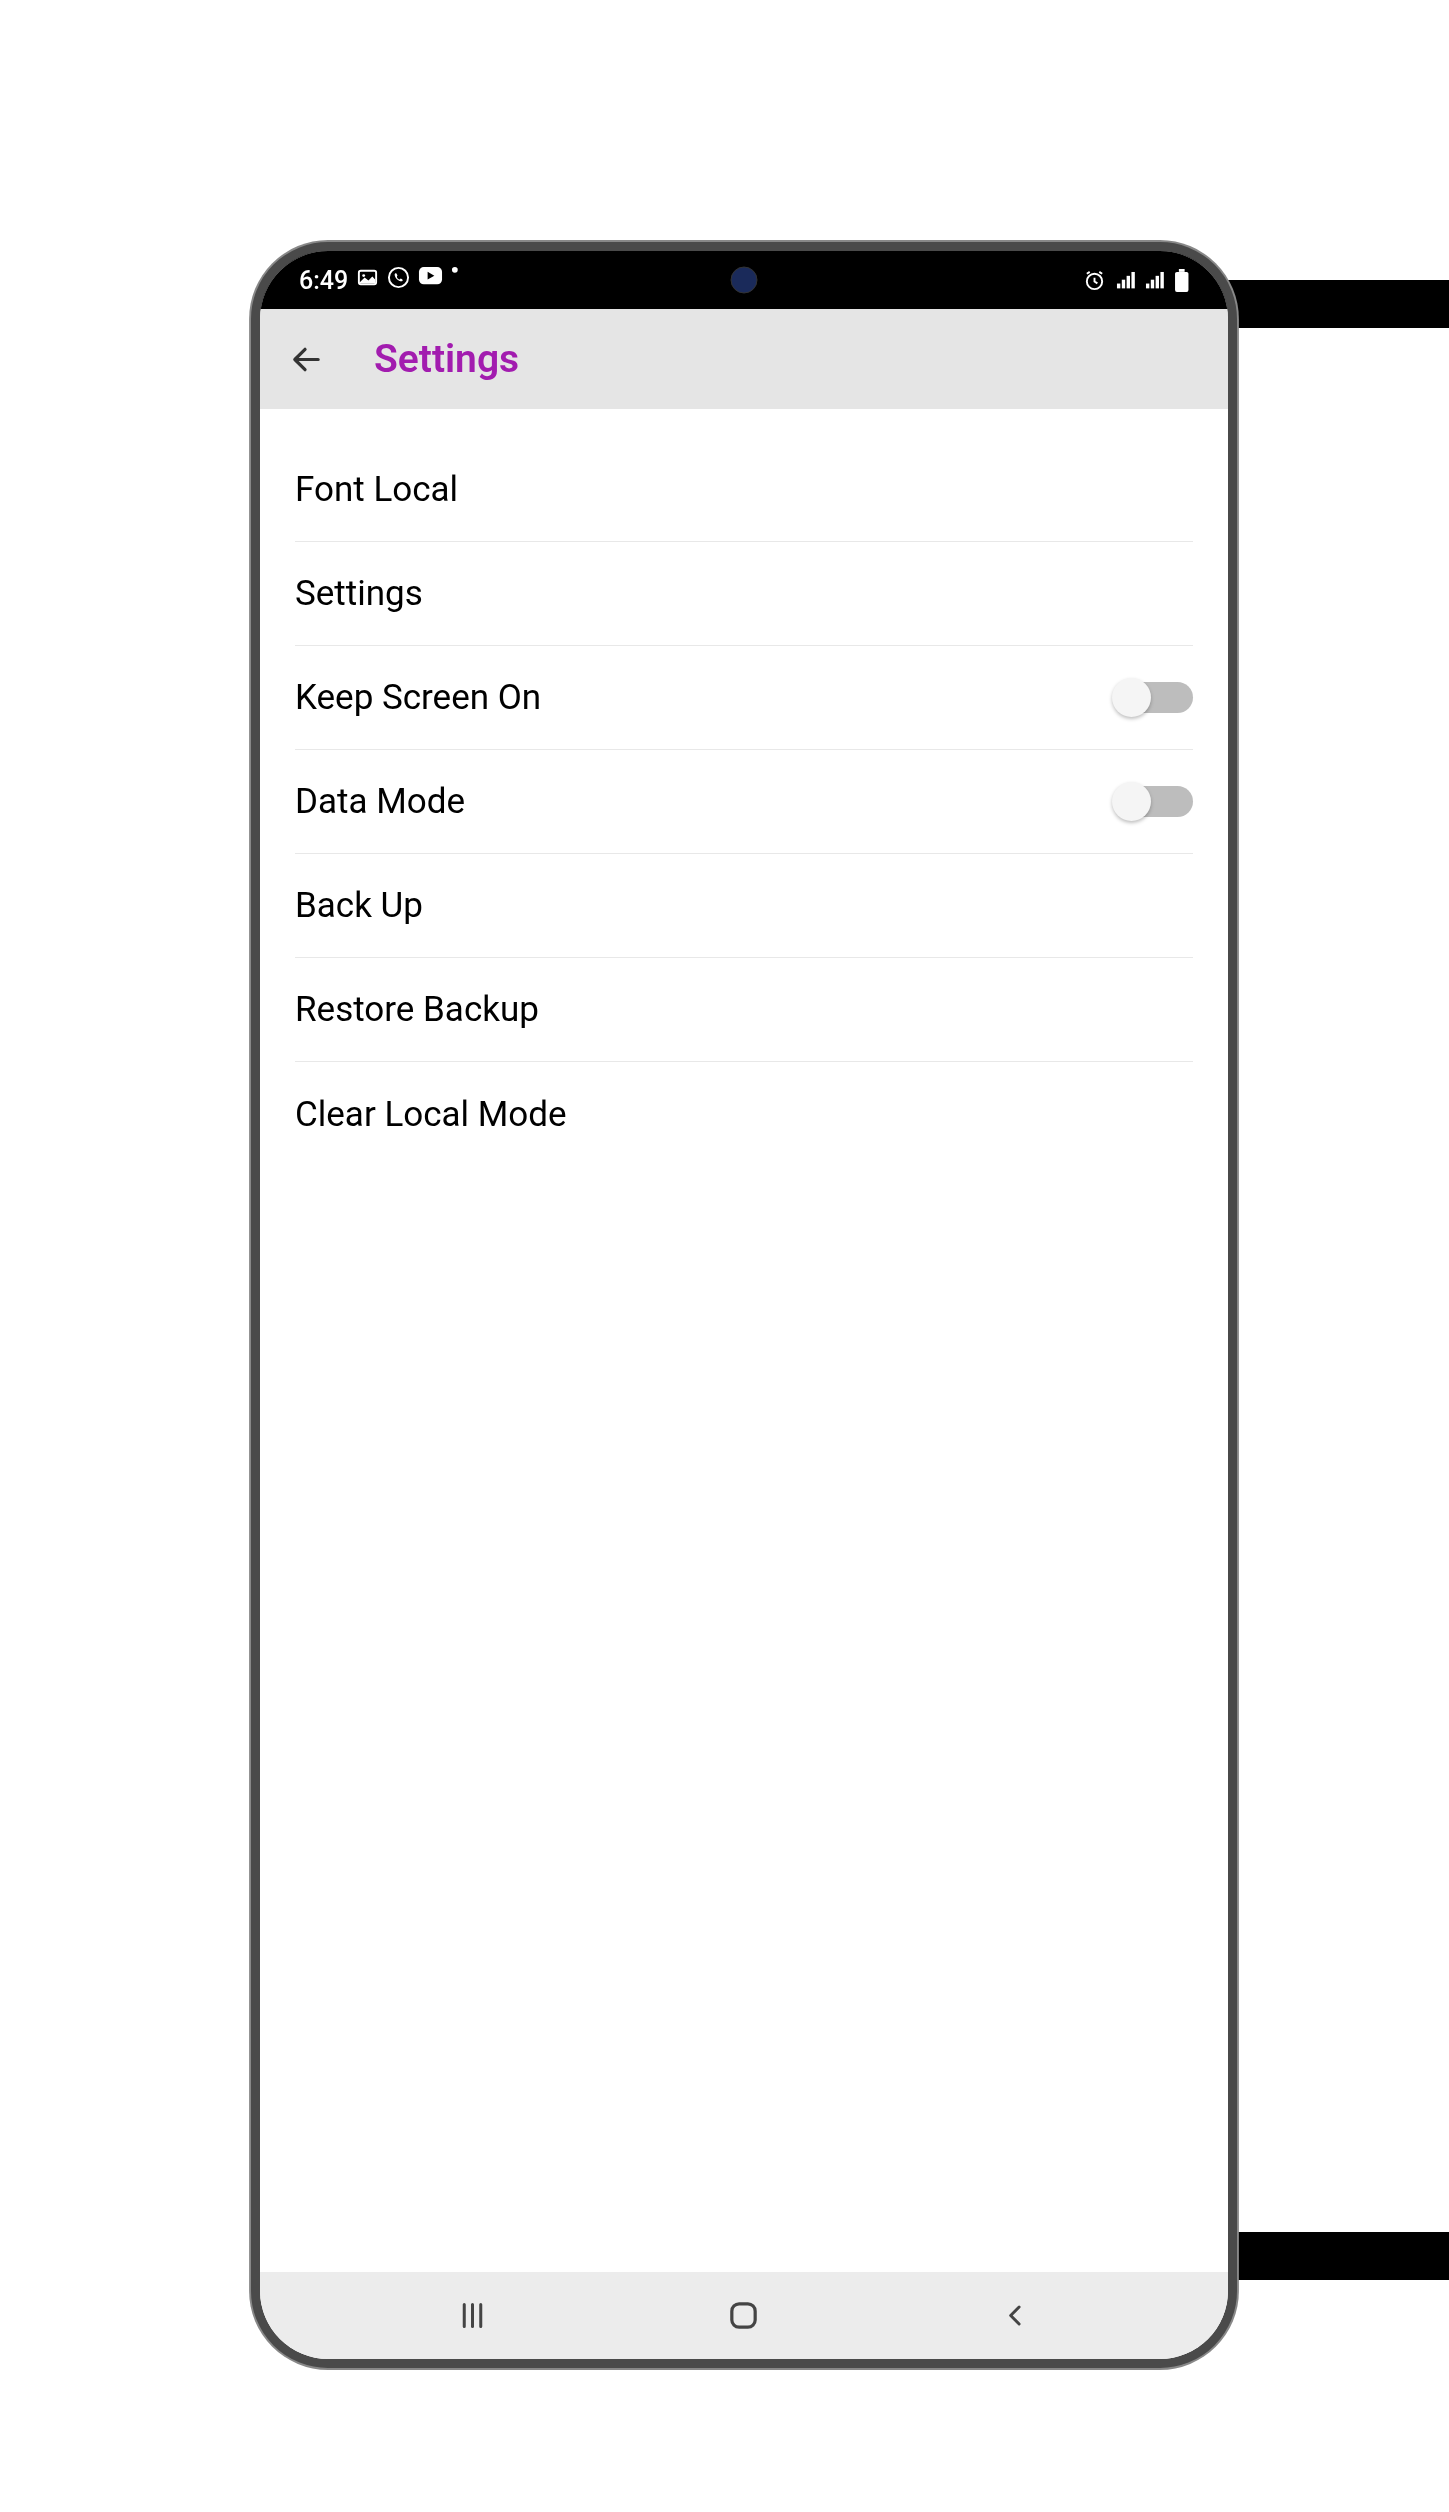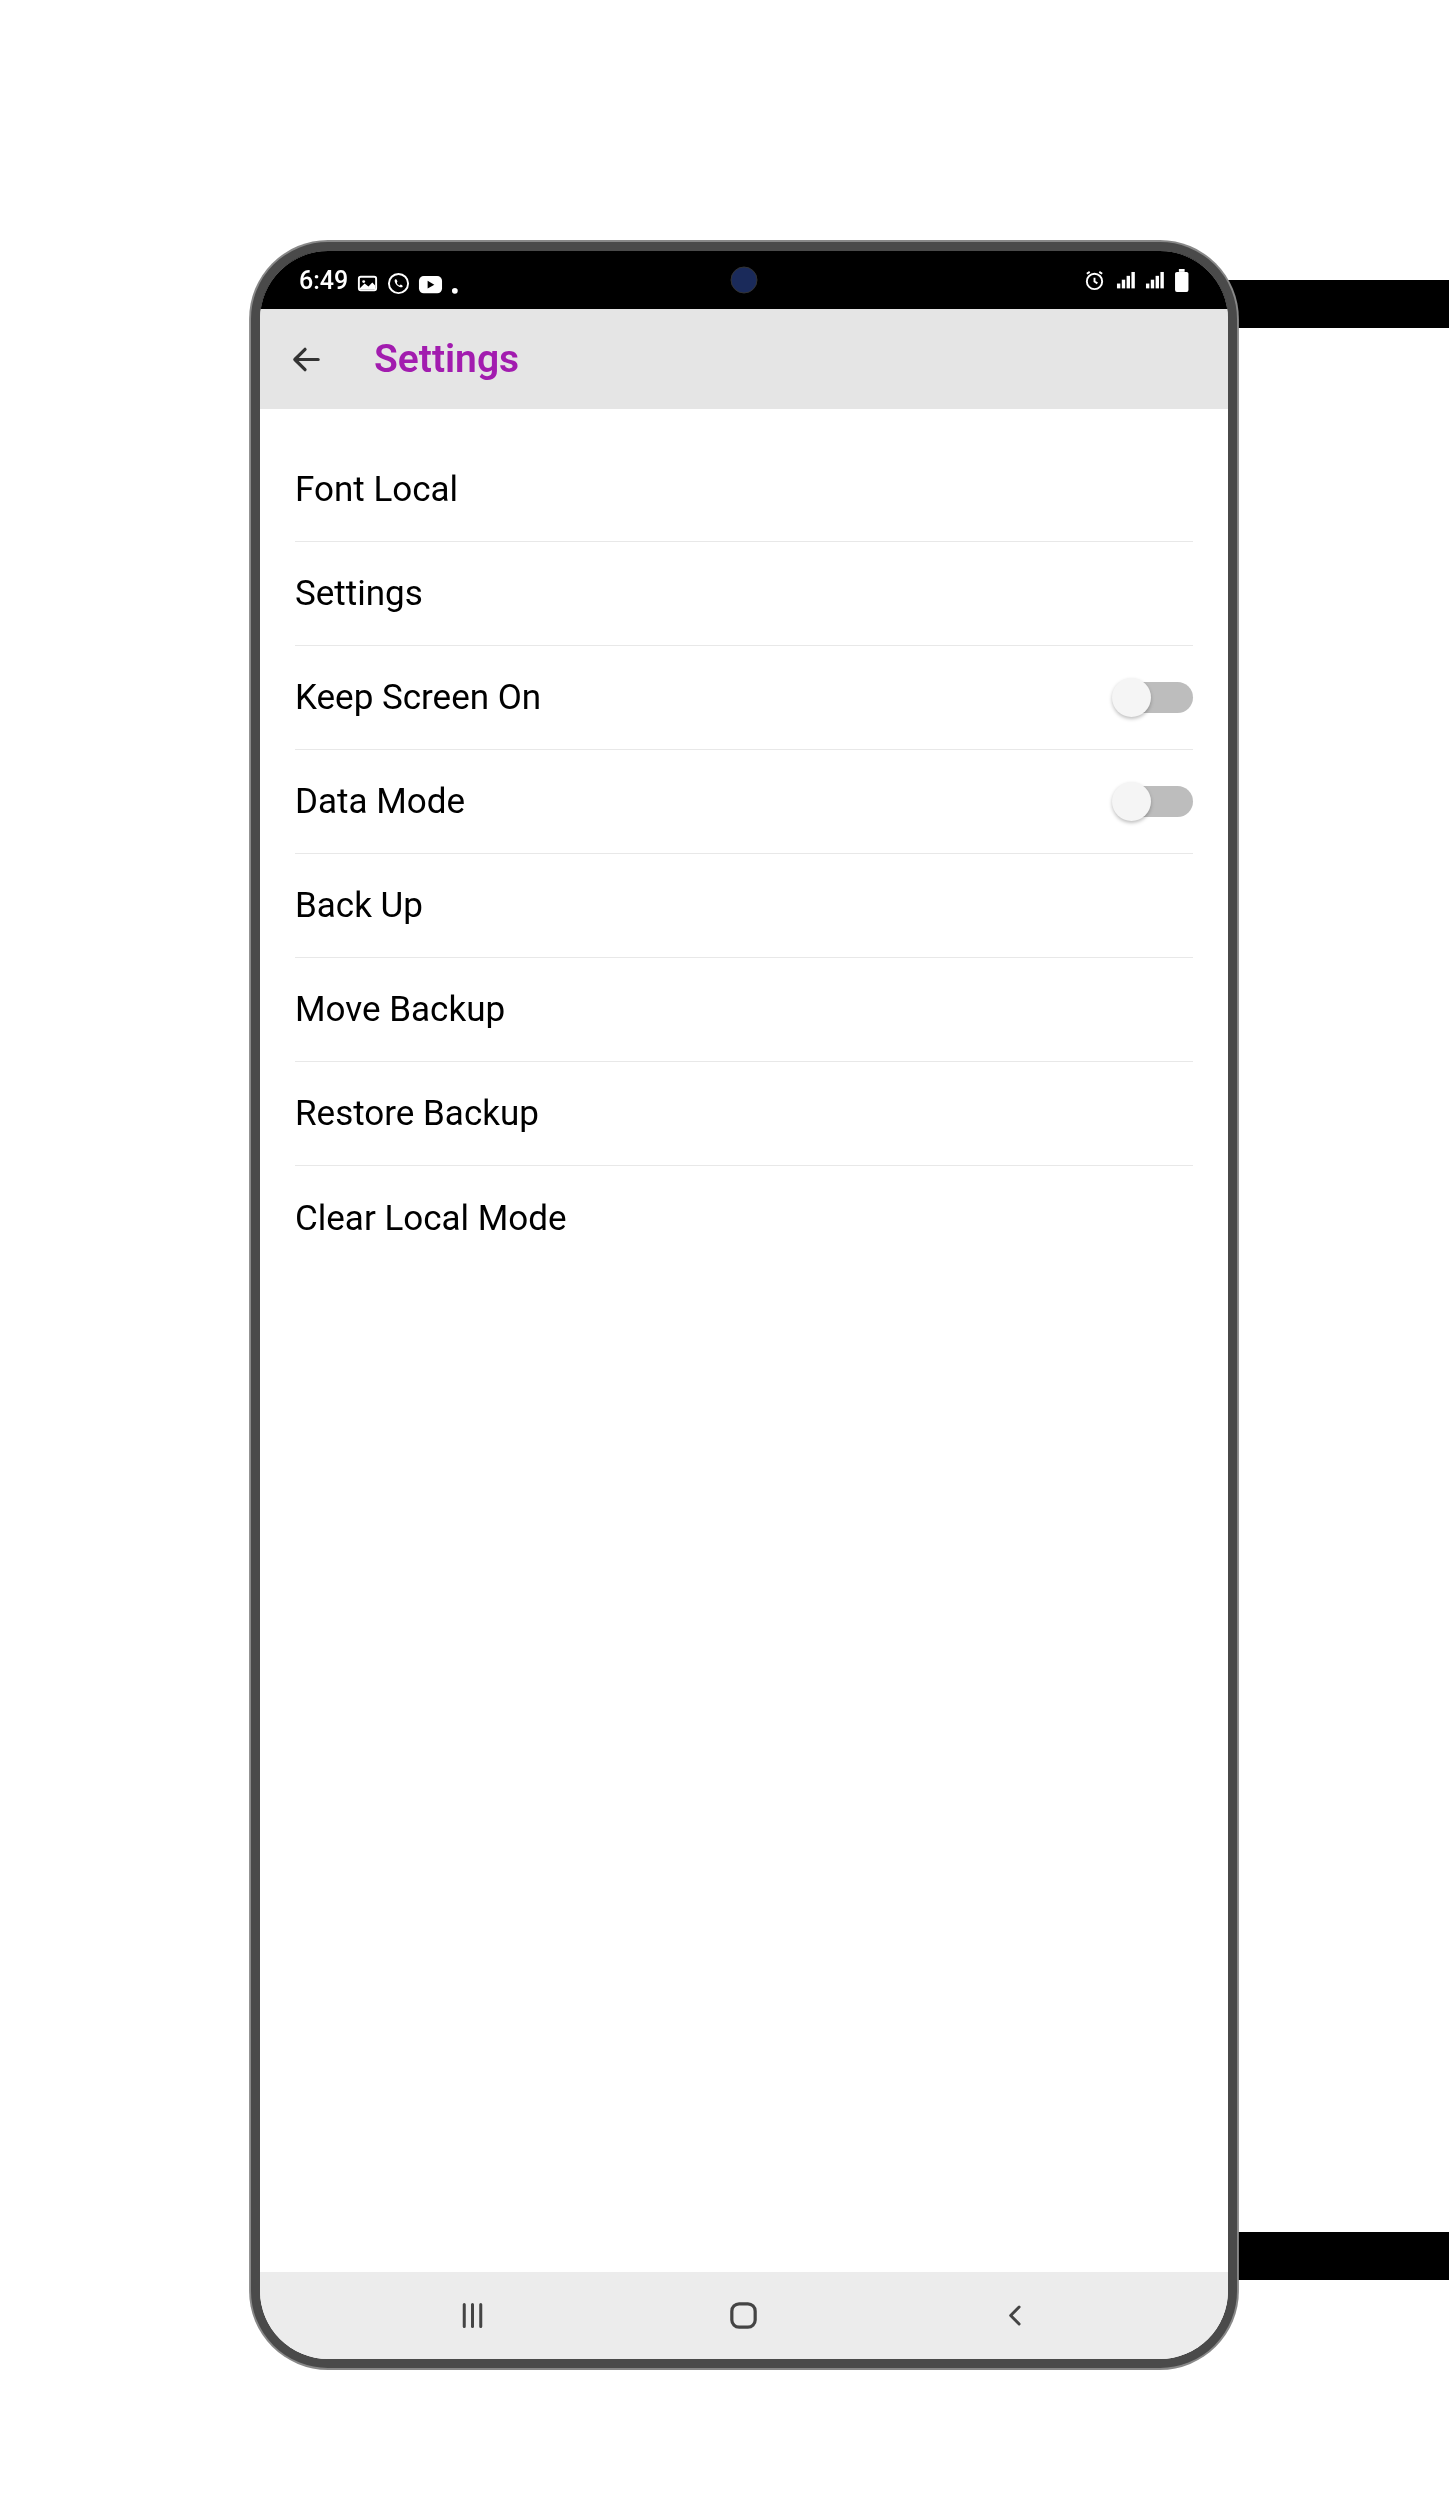--- a/index.html
+++ b/index.html
@@ -61,21 +61,21 @@
       display: flex;
       align-items: center;
       justify-content: space-between;
       padding: 0 39px;
       font-size: 25px;
       font-weight: 500;
       position: relative;
     }
     .status-left {
       display: flex;
-      align-items: flex-end;
+      align-items: flex-start;
       gap: 8px;
     }
     .status-right {
       display: flex;
       align-items: center;
       gap: 9.7px;
     }
     .status-camera {
       position: absolute;
       left: 50%;
@@ -274,23 +274,20 @@
           <span class="setting-label">Data Mode</span>
           <div class="toggle">
             <div class="toggle-knob"></div>
           </div>
         </div>
 
         <div class="setting-row">
           <span class="setting-label">Back Up</span>
         </div>
 
-        <div class="setting-row">
-          <span class="setting-label">Move Backup</span>
-        </div>
 
         <div class="setting-row">
           <span class="setting-label">Restore Backup</span>
         </div>
 
         <div class="setting-row">
           <span class="setting-label">Clear Local Mode</span>
         </div>
 
       </div>

